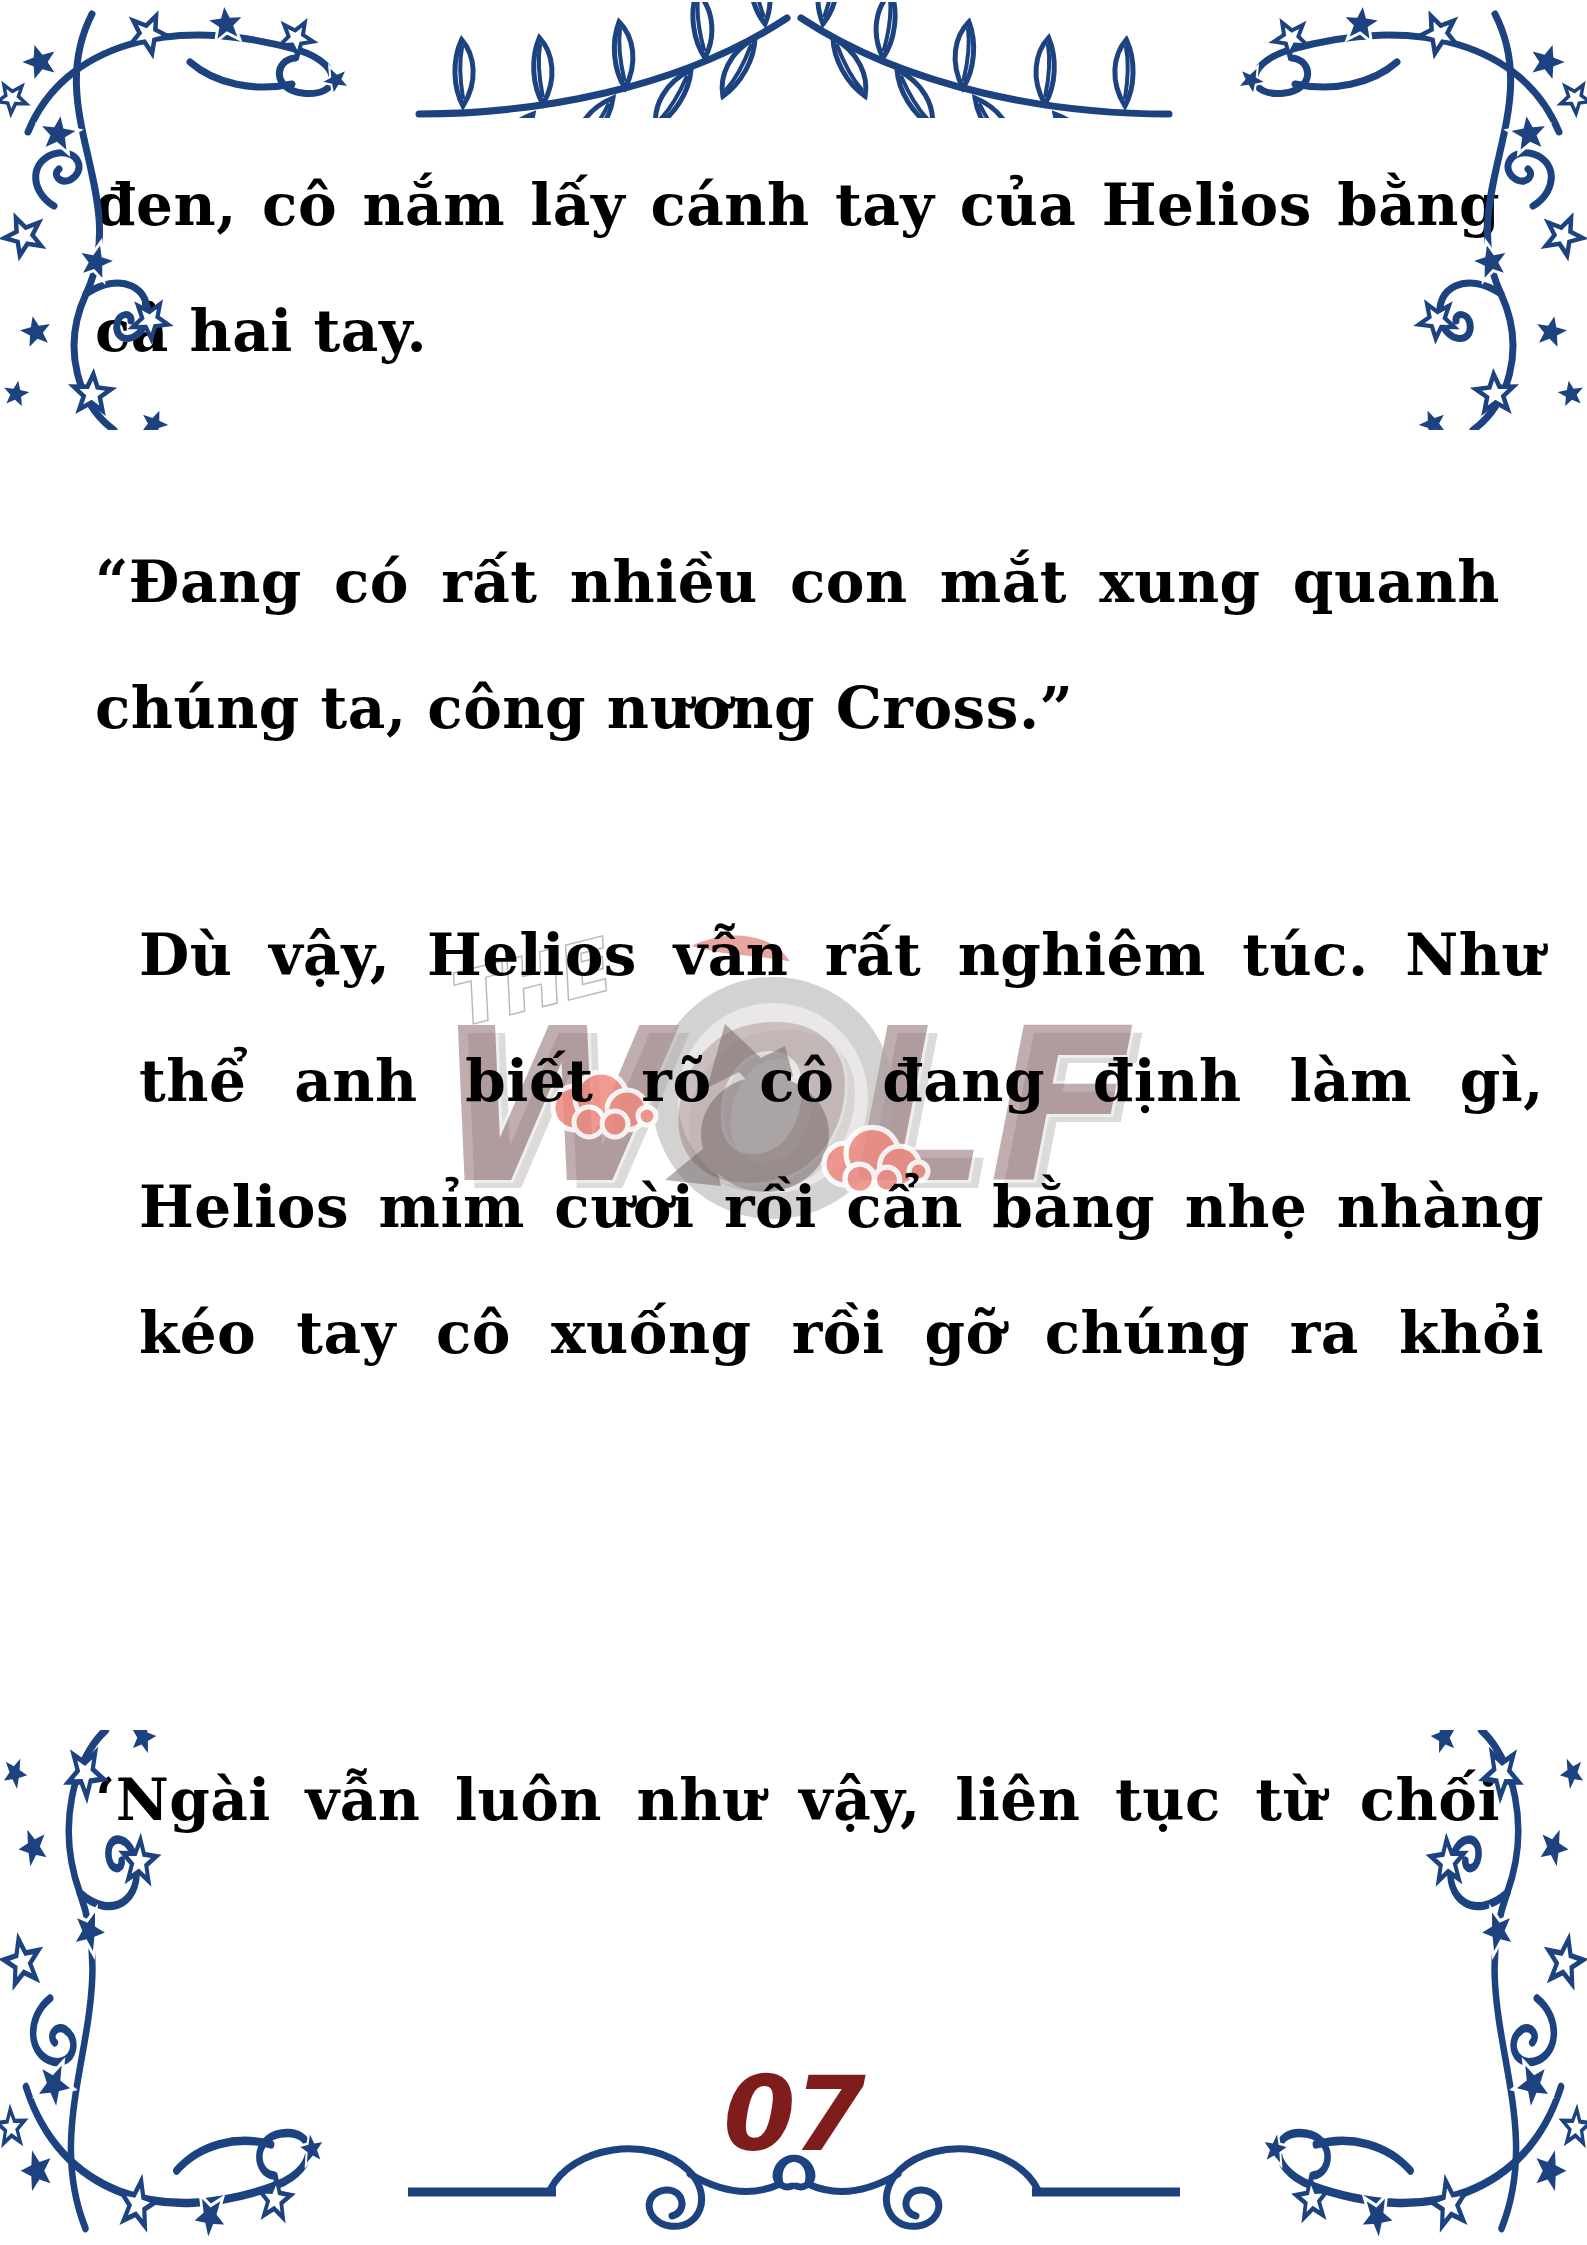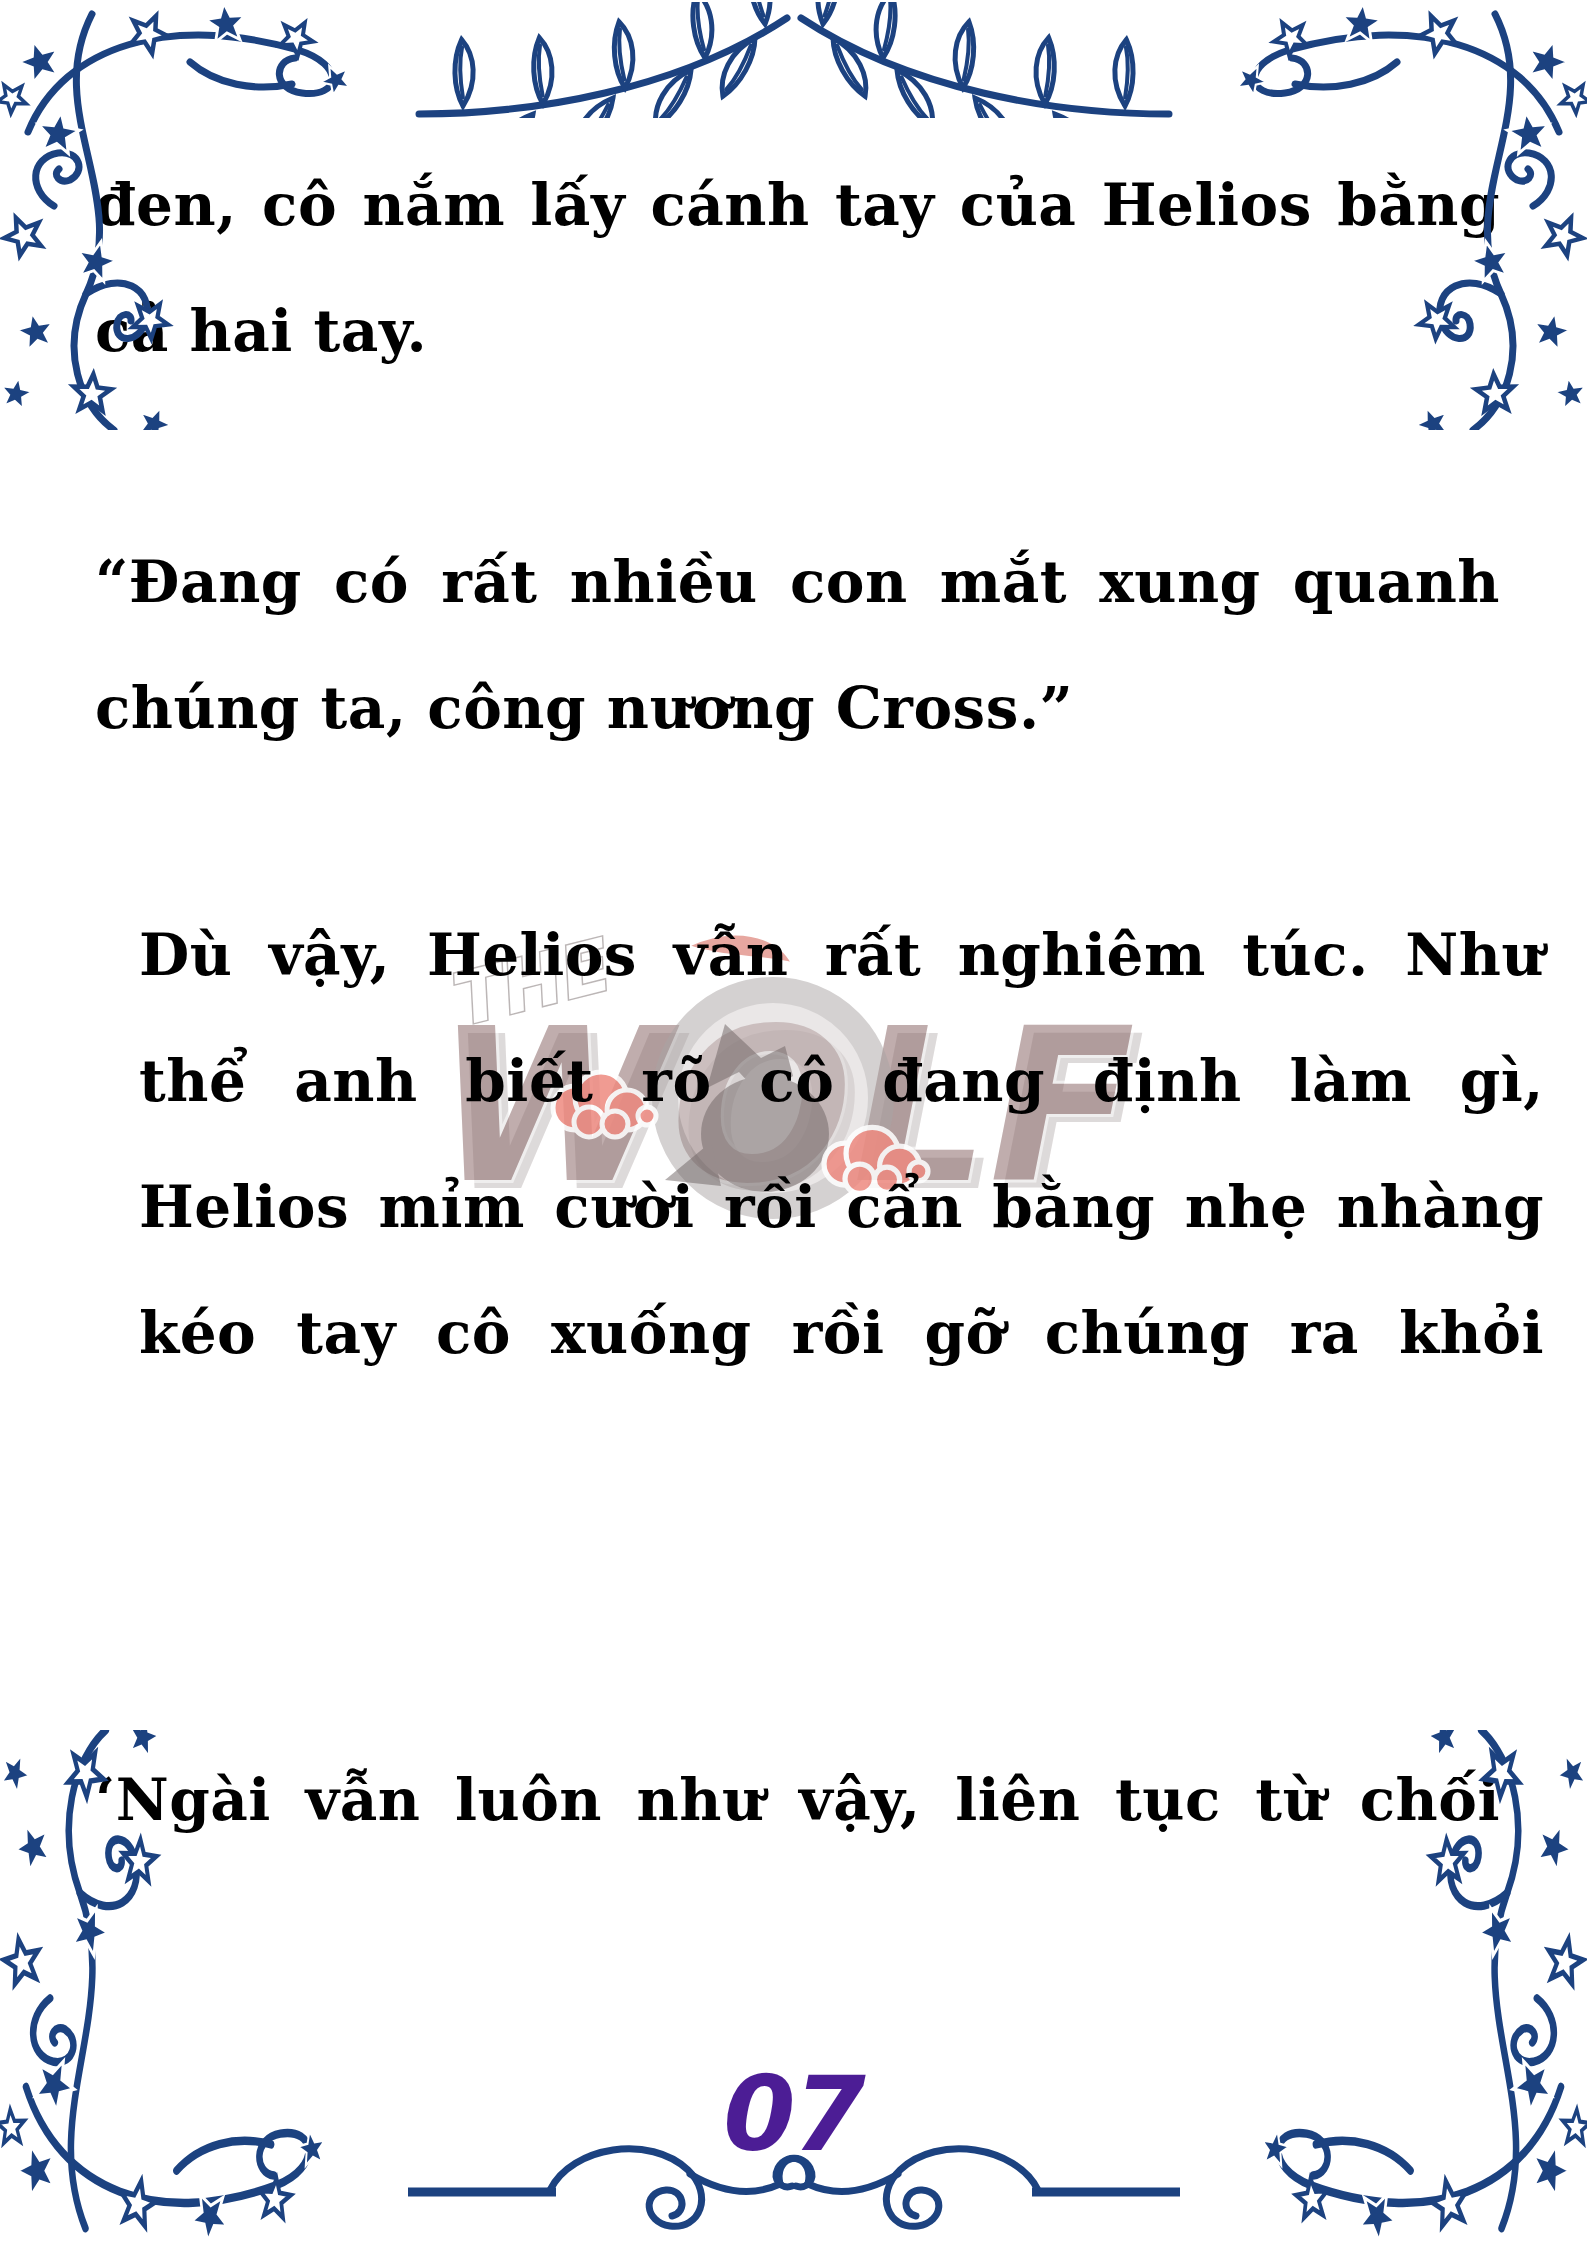--- a/index.html
+++ b/index.html
@@ -41,21 +41,21 @@
   .para{
     position:absolute;left:95px;width:1405px;z-index:2;
     color:#000;font-size:58px;line-height:126px;letter-spacing:.5px;font-weight:bold;
   }
   .p1{top:142px;} .p2{top:519px;} .p3{top:892px;margin-left:44px;} .p4{top:1737px;}
   .line{text-align:justify;text-align-last:justify;}
   .line.last{text-align:justify;text-align-last:left;}
   
   .page-number{
     position:absolute;left:0;right:0;top:2062px;z-index:2;
-    text-align:center;color:#4c1d95;
+    text-align:center;color:#7f1d1d;
     font-family:"DejaVu Sans", sans-serif;
     font-weight:bold;font-style:italic;
     font-size:104px;line-height:104px;letter-spacing:-2px;
   }
 </style>
 </head>
 <body>
 
 <svg width="0" height="0" style="position:absolute" aria-hidden="true">
   <defs>

